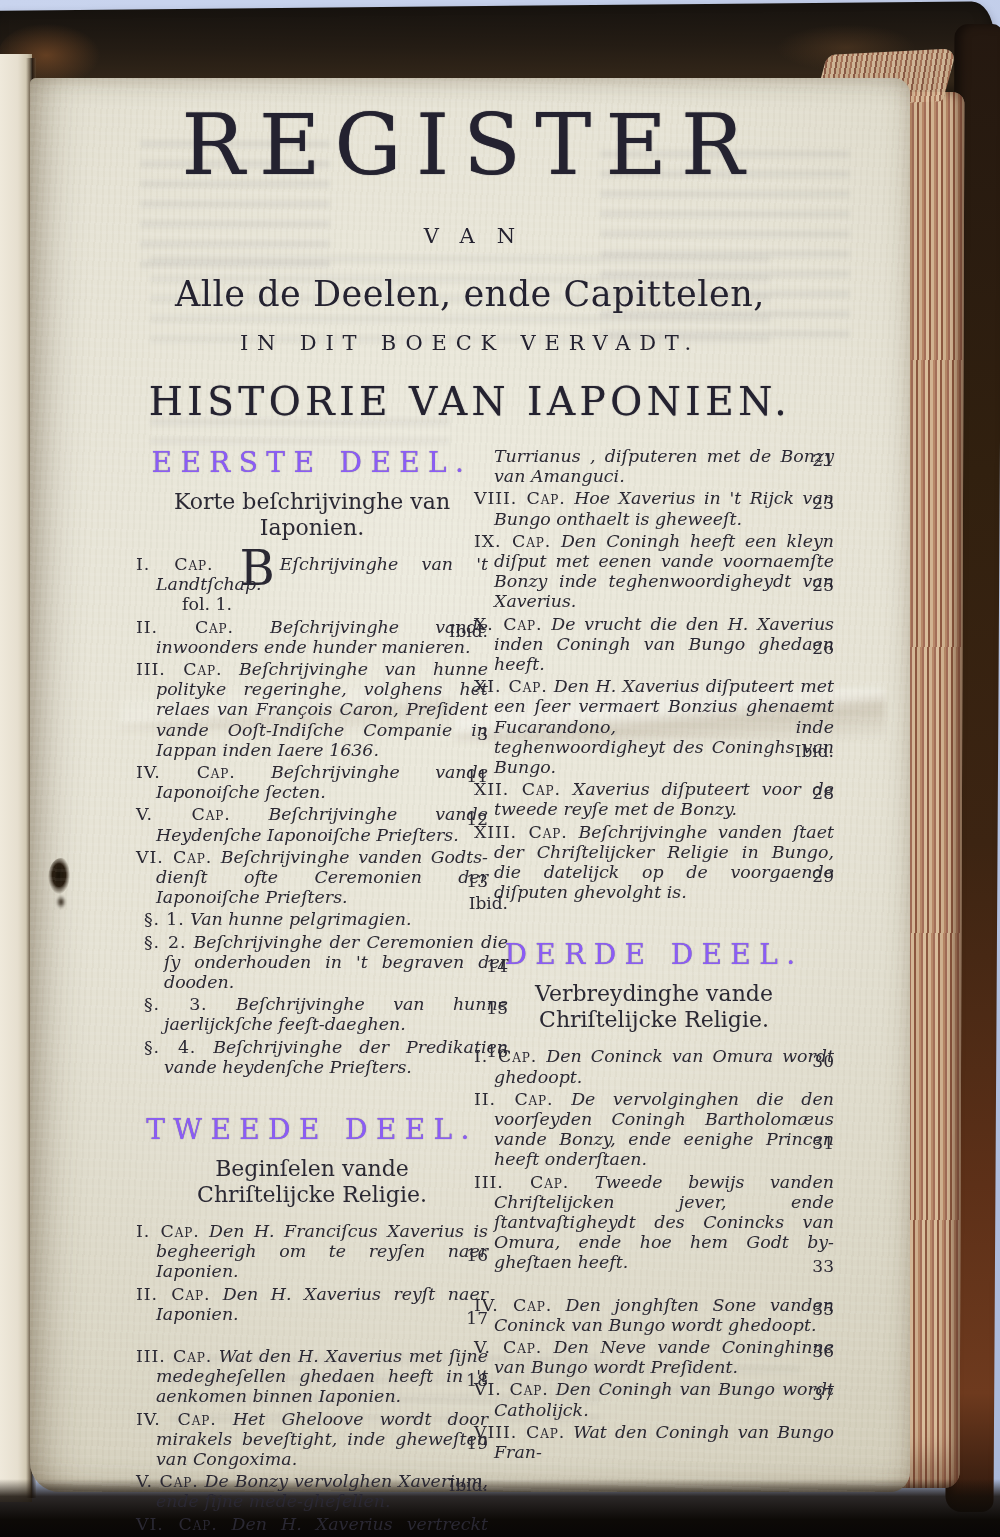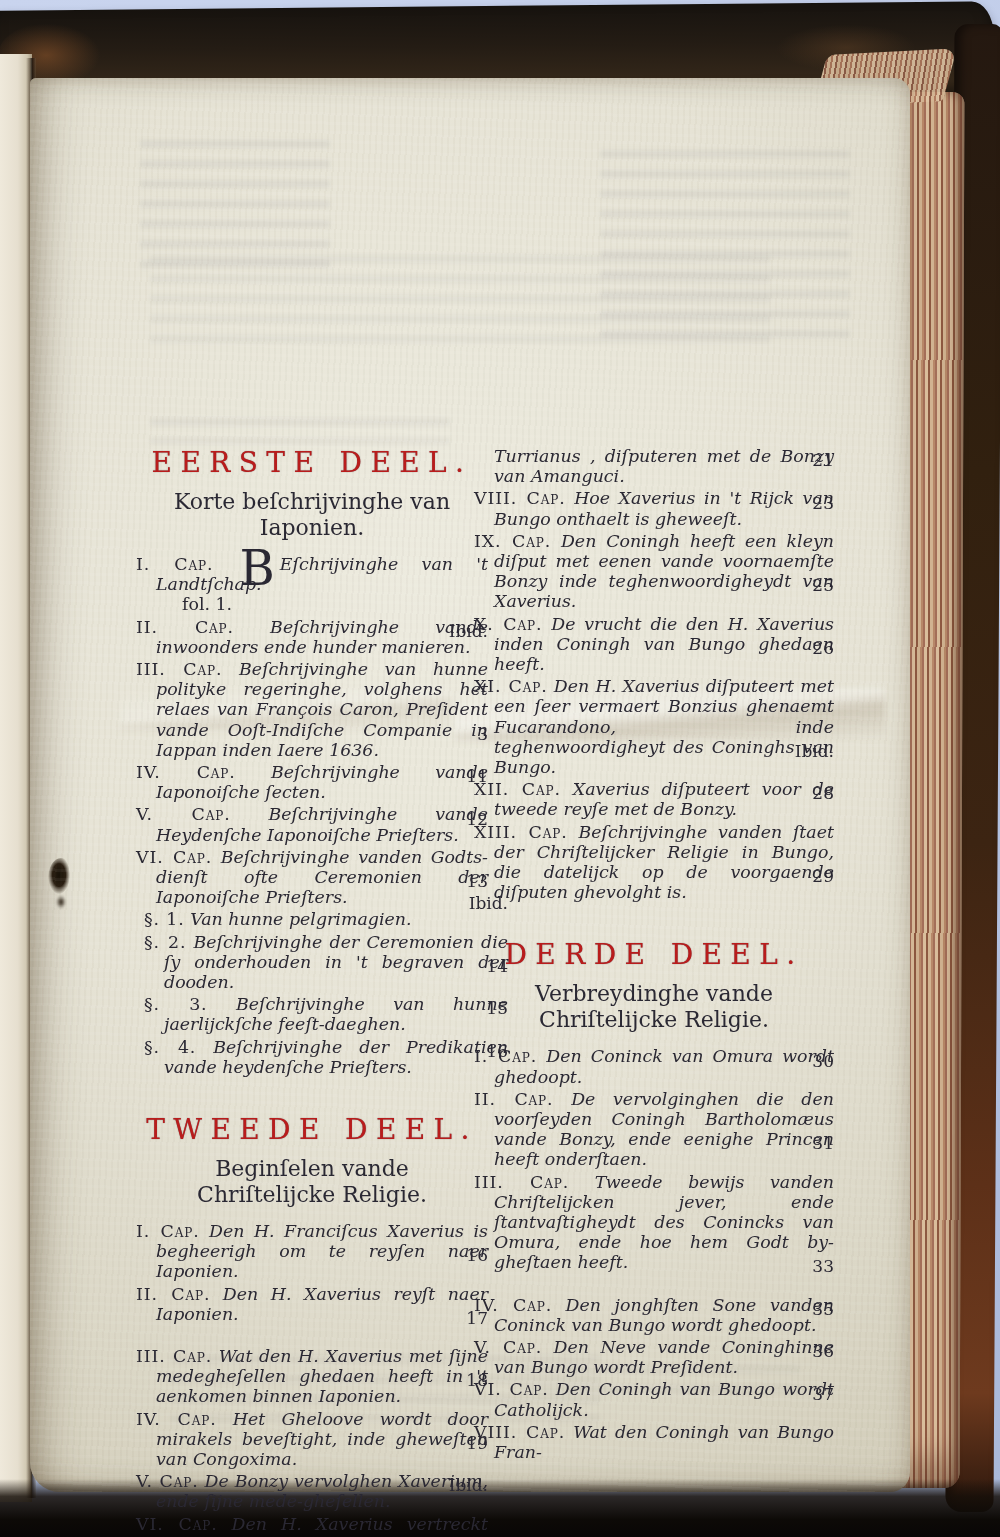--- a/index.html
+++ b/index.html
@@ -97,21 +97,21 @@
   .content{left:30px;top:78px;width:880px;height:1414px;}
   .hdr{position:absolute;left:36px;top:18px;width:808px;text-align:center;color:#242230;}
   .t-register{font-size:84px;letter-spacing:.17em;margin:0;font-weight:normal;text-shadow:0 0 1px rgba(30,28,40,.8);}
   .t-van{font-size:21px;letter-spacing:1.05em;margin:30px 0 0;padding-left:1em;}
   .t-deelen{font-size:35px;margin:26px 0 0;letter-spacing:.015em;}
   .t-boeck{font-size:21px;letter-spacing:.42em;margin:17px 0 0;}
   .t-historie{font-size:39px;letter-spacing:.115em;margin:24px 0 0;text-shadow:0 0 1px rgba(30,28,40,.7);}
   .col{position:absolute;top:368px;}
   .col-left{left:106px;width:352px;}
   .col-right{left:444px;width:360px;}
-  .sec-heading{font-size:28px;letter-spacing:.30em;text-align:center;margin:0 0 10px;color:#b91c1c;text-shadow:0 0 1px rgba(30,28,40,.6);}
+  .sec-heading{font-size:28px;letter-spacing:.30em;text-align:center;margin:0 0 10px;color:#8b5cf6;text-shadow:0 0 1px rgba(30,28,40,.6);}
   .sec-heading.gap-top{margin-top:36px;}
   .sec-sub{font-size:22px;text-align:center;margin:0 8px 13px;line-height:1.18;}
   .entry{
     position:relative;font-size:17.4px;line-height:20.2px;margin:0 0 2px;
     padding-left:20px;text-indent:-20px;text-align:justify;
   }
   .entry.cont{text-indent:0;}
   .entry.para-sub{margin-left:8px;width:calc(100% - 8px);}
   .entry .cap{font-variant:small-caps;font-style:normal;letter-spacing:.05em;}
   .entry .txt{font-style:italic;}
@@ -138,20 +138,27 @@
 <div class="abs ghost" style="left:150px;top:418px;width:300px;height:26px;opacity:.45;"></div>
 <div class="abs ghost" style="left:170px;top:1355px;width:430px;height:66px;opacity:.4;"></div>
 <div class="abs ghost" style="left:520px;top:1365px;width:280px;height:40px;opacity:.35;"></div>
 <div class="abs wrinkle" style="left:455px;top:688px;width:430px;height:52px;"></div>
 <div class="abs wrinkle" style="left:120px;top:690px;width:330px;height:40px;opacity:.6;"></div>
 <div class="abs blot"></div>
 <div class="abs blot2"></div>
 <div class="abs grain"></div>
 
 <div class="abs content">
+  <div class="hdr">
+    <h1 class="t-register">REGISTER</h1>
+    <div class="t-van">VAN</div>
+    <div class="t-deelen">Alle de Deelen, ende Capittelen,</div>
+    <div class="t-boeck">IN DIT BOECK VERVADT.</div>
+    <div class="t-historie">HISTORIE VAN IAPONIEN.</div>
+  </div>
   <div class="col col-left">
       <div class="sec-heading">EERSTE DEEL.</div>
       <div class="sec-sub">Korte beſchrijvinghe van Iaponien.</div>
       <p class="entry"><span class="cap">I. Cap.</span> <span class="dropcap">B</span><span class="txt">Eſchrijvinghe van 't Landtſchap.</span><span class="pg-center">fol. 1.</span></p>
       <p class="entry"><span class="cap">II. Cap.</span> <span class="txt">Beſchrijvinghe vande inwoonders ende hunder manieren.</span><span class="pg">Ibid.</span></p>
       <p class="entry"><span class="cap">III. Cap.</span> <span class="txt">Beſchrijvinghe van hunne polityke regeringhe, volghens het relaes van François Caron, Preſident vande Ooſt-Indiſche Companie in Iappan inden Iaere 1636.</span><span class="pg">3</span></p>
       <p class="entry"><span class="cap">IV. Cap.</span> <span class="txt">Beſchrijvinghe vande Iaponoiſche ſecten.</span><span class="pg">11</span></p>
       <p class="entry"><span class="cap">V. Cap.</span> <span class="txt">Beſchrijvinghe vande Heydenſche Iaponoiſche Prieſters.</span><span class="pg">12</span></p>
       <p class="entry"><span class="cap">VI. Cap.</span> <span class="txt">Beſchrijvinghe vanden Godts-dienſt ofte Ceremonien der Iaponoiſche Prieſters.</span><span class="pg">13</span></p>
       <p class="entry para-sub"><span class="cap">§. 1.</span> <span class="txt">Van hunne pelgrimagien.</span><span class="pg">Ibid.</span></p>

